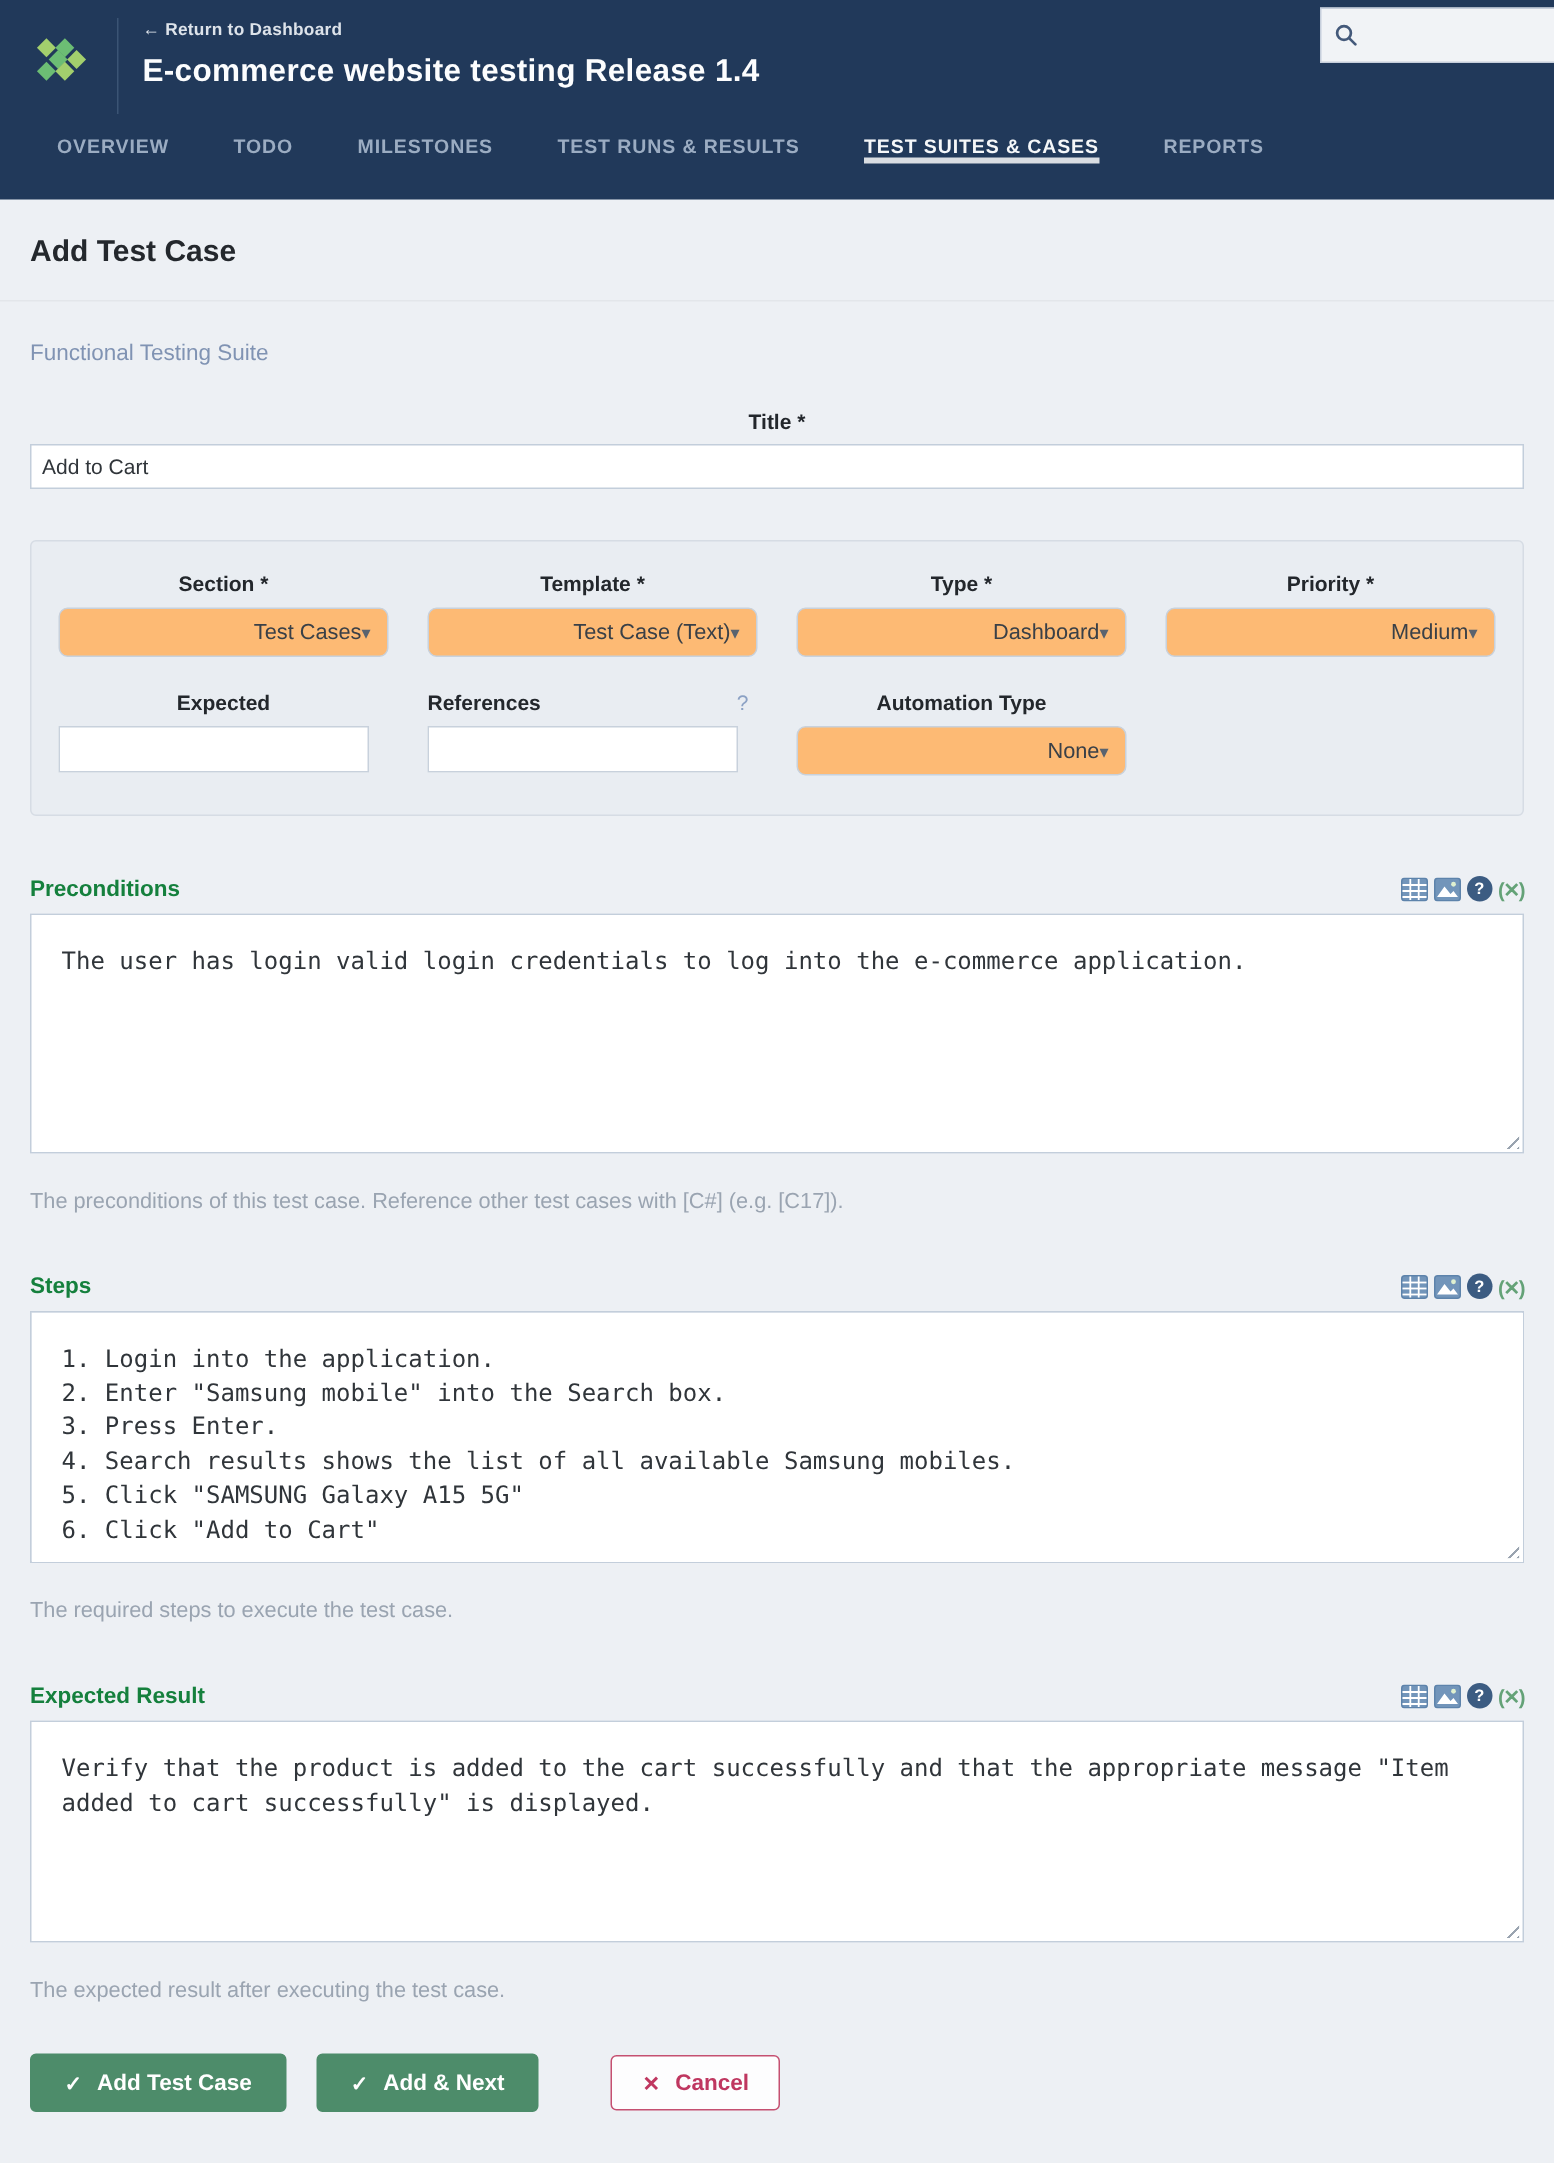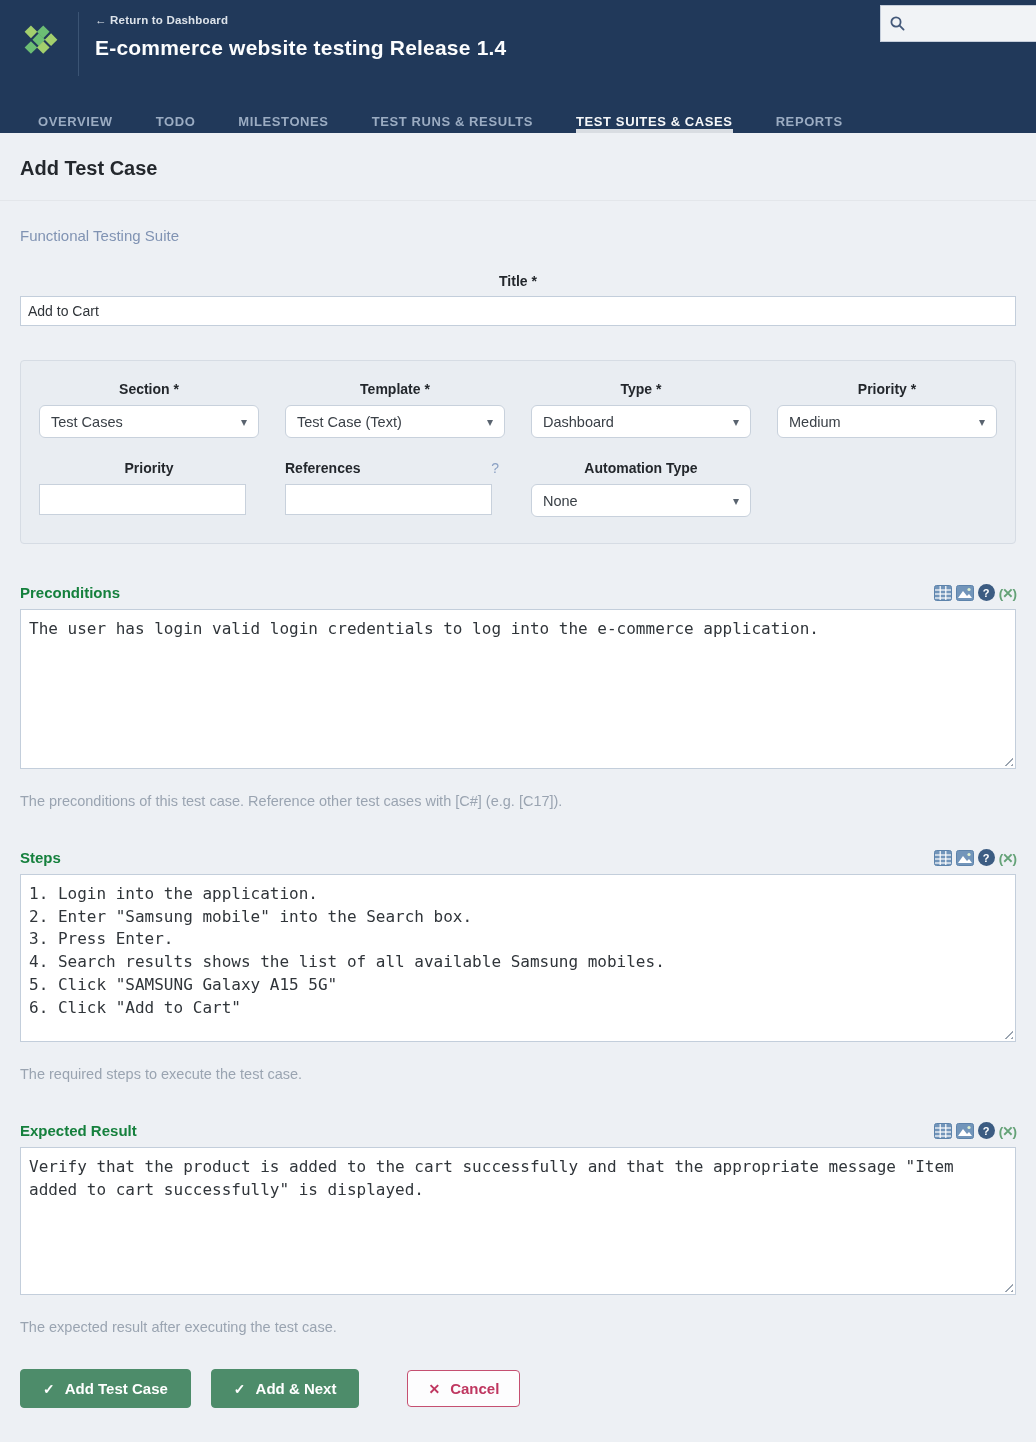--- a/index.html
+++ b/index.html
@@ -18,62 +18,62 @@
   .header-divider { position:absolute; left:78px; top:12px; bottom:10px; width:1px; background:#3b5474; }
   .header-texts { position:absolute; left:95px; top:14px; }
   .return-link { font-size:11.5px; font-weight:bold; color:#dde3ea; letter-spacing:.2px; cursor:pointer; }
   .project-title { margin-top:10px; font-size:21px; font-weight:bold; color:#fcfdfe; letter-spacing:.2px; }
   .search-wrap { position:absolute; top:5px; right:-14px; width:170px; height:37px;
     background:#f1f3f6; border:1px solid #c6cedb; display:flex; align-items:center; padding-left:8px; }
   .search-wrap svg { flex:0 0 auto; }
   .search-input { border:none; outline:none; background:transparent; width:110px; margin-left:6px;
     font-size:14px; color:#2c3a50; font-family:"Liberation Sans",sans-serif; }
   
-  .nav { background:#21395a; height:47px; display:flex; align-items:flex-end;
+  .nav { background:#21395a; height:47px; display:flex; align-items:flex-start;
     padding-left:38px; white-space:nowrap; overflow:hidden; }
   .tab { display:flex; align-items:center; margin-right:43px; font-size:13px; font-weight:bold;
     letter-spacing:.6px; color:#9bacc2; cursor:pointer; border-bottom:4px solid transparent;
     padding-top:4px; }
   .tab.active { color:#f5f7f9; border-bottom-color:#d9dde2; }
   
   .title-band { padding:24px 20px 20px 20px; border-bottom:1px solid #e3e6ea; }
   .page-title { font-size:20px; font-weight:bold; color:#24282d; }
   
   .content { padding:0 20px; }
   .suite-link { display:inline-block; margin-top:26px; font-size:15px; color:#8093b3; cursor:pointer; }
   .field-label { font-size:14px; font-weight:bold; color:#23272c;text-align:center; }
   .title-field { margin-top:28px; }
   .text-input { margin-top:7px; width:100%; height:30px; background:#fff; border:1px solid #c3cedb;
     padding:0 7px; font-size:14px; color:#30353a; font-family:"Liberation Sans",sans-serif; outline:none; }
   
   .panel { margin-top:34px; background:#e9edf2; border:1px solid #d6dce4; border-radius:4px;
     padding:20px 18px 26px 18px; display:grid; grid-template-columns:repeat(4,1fr);
     column-gap:26px; row-gap:22px; }
-  .select-box { margin-top:8px; height:33px; background:#ffffff; border:1px solid #c8d1dc; border-radius:6px;
-    display:flex; align-items:center; justify-content:space-between; padding:0 11px; cursor:pointer; }
+  .select-box { margin-top:8px; height:33px; background:#fdba74; border:1px solid #c8d1dc; border-radius:6px;
+    display:flex; align-items:center; justify-content:flex-end; padding:0 11px; cursor:pointer; }
   .select-value { font-size:14.5px; color:#3a4047; }
   .select-arrow { font-size:12px; color:#59636f; }
   .small-input { margin-top:8px; width:94%; height:31px; background:#fff; border:1px solid #c8d1dc;
     padding:0 7px; font-size:14px; color:#30353a; outline:none; font-family:"Liberation Sans",sans-serif; }
   .label-row { display:flex; justify-content:space-between; align-items:baseline; }
   .ref-help { font-size:14px; color:#8ba1c4; cursor:pointer; margin-right:6px; }
   
   .section { margin-top:40px; }
   .section-head { display:flex; align-items:center; justify-content:space-between; margin-bottom:8px; }
   .section-label { font-size:15px; font-weight:bold; color:#15803d; }
   .icon-row { display:flex; align-items:center; gap:4px; }
   .icon-btn { cursor:pointer; display:flex; align-items:center; }
   .help-circle { width:17px; height:17px; border-radius:50%; background:#3c5c82; color:#fff;
     font-size:11px; font-weight:bold; display:flex; align-items:center; justify-content:center; }
   .expand-glyph { font-size:13.5px; color:#64a277; font-weight:bold; letter-spacing:-1px; }
   .ta-wrap { position:relative; }
   textarea {
     width:100%; background:#fff; border:1px solid #c3cedb; resize:none; outline:none;
     font-family:"DejaVu Sans Mono","Liberation Mono",monospace; font-size:16px; line-height:1.42;
-    color:#30353a; padding:8px; display:block;
+    color:#30353a; padding:20px; display:block;
   }
   .ta-precond { height:160px; }
   .ta-steps { height:168px; }
   .ta-expected { height:148px; }
   .resize-grip { position:absolute; right:3px; bottom:3px; width:11px; height:11px;
     background:repeating-linear-gradient(-45deg,#9aa4b0 0 1.5px,transparent 1.5px 4.5px);
     clip-path:polygon(100% 0,100% 100%,0 100%); cursor:nwse-resize; }
   .helper { margin-top:24px; font-size:14.5px; color:#9aa4b1; }
   
   .btn-row { margin-top:34px; display:flex; align-items:center; }
@@ -159,21 +159,21 @@
     </div>
     <div>
       <div class="field-label">Priority *</div>
       <div class="select-box">
         <span class="select-value">Medium</span>
         <span class="select-arrow">▾</span>
       </div>
     </div>
 
     <div>
-      <div class="field-label">Priority</div>
+      <div class="field-label">Expected</div>
       <input class="small-input" value="" style="">
     </div>
     <div>
       <div class="label-row">
         <div class="field-label">References</div>
         <span class="ref-help">?</span>
       </div>
       <input class="small-input" value="" style="">
     </div>
     <div>

